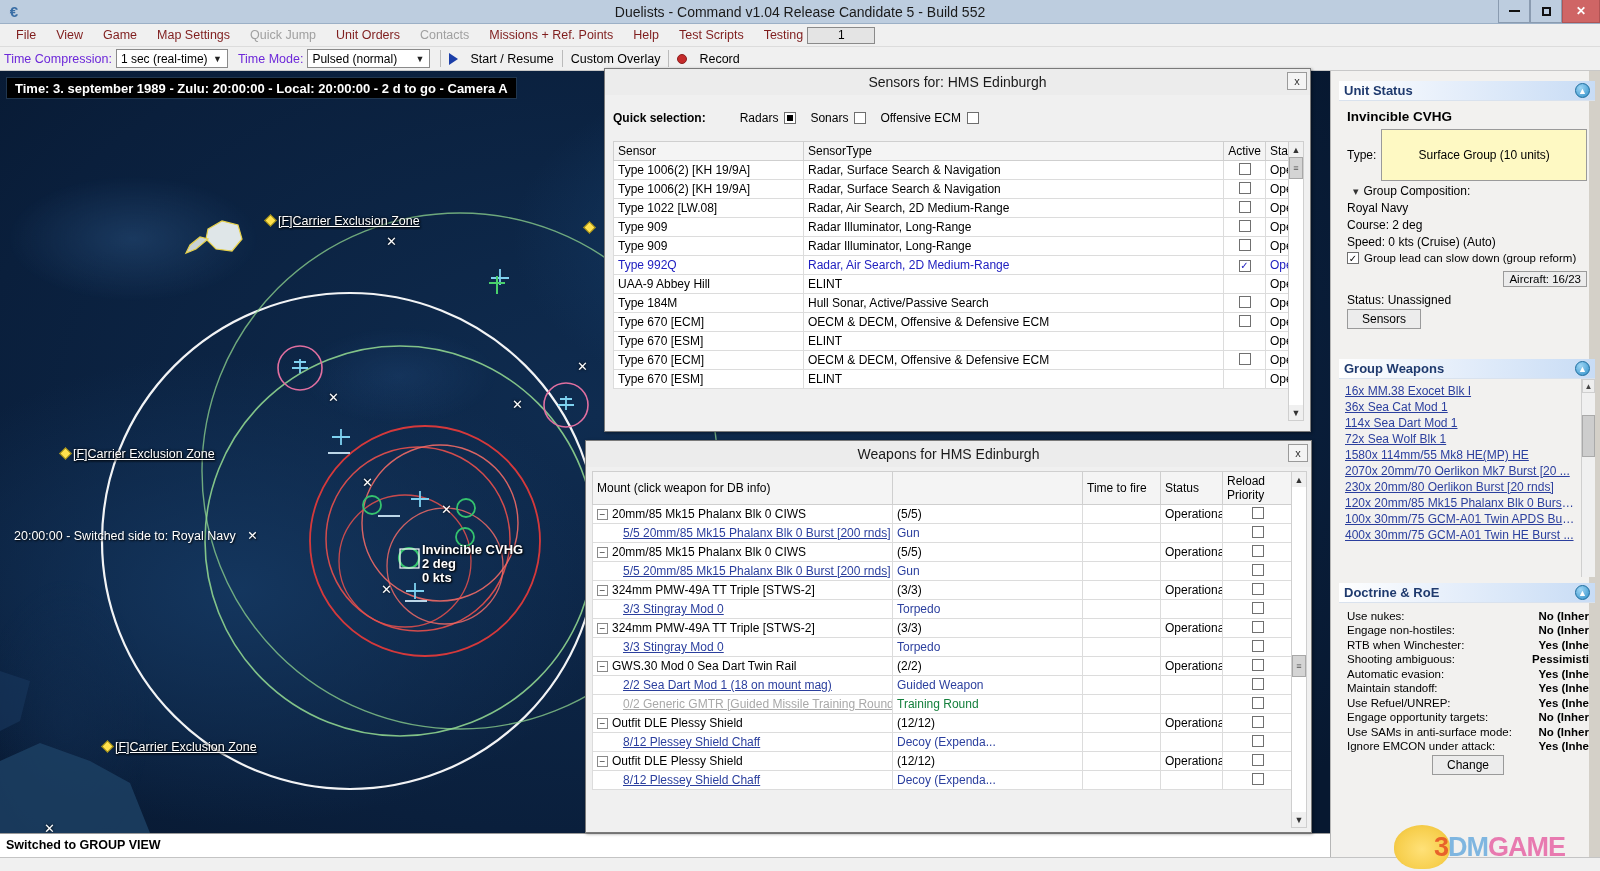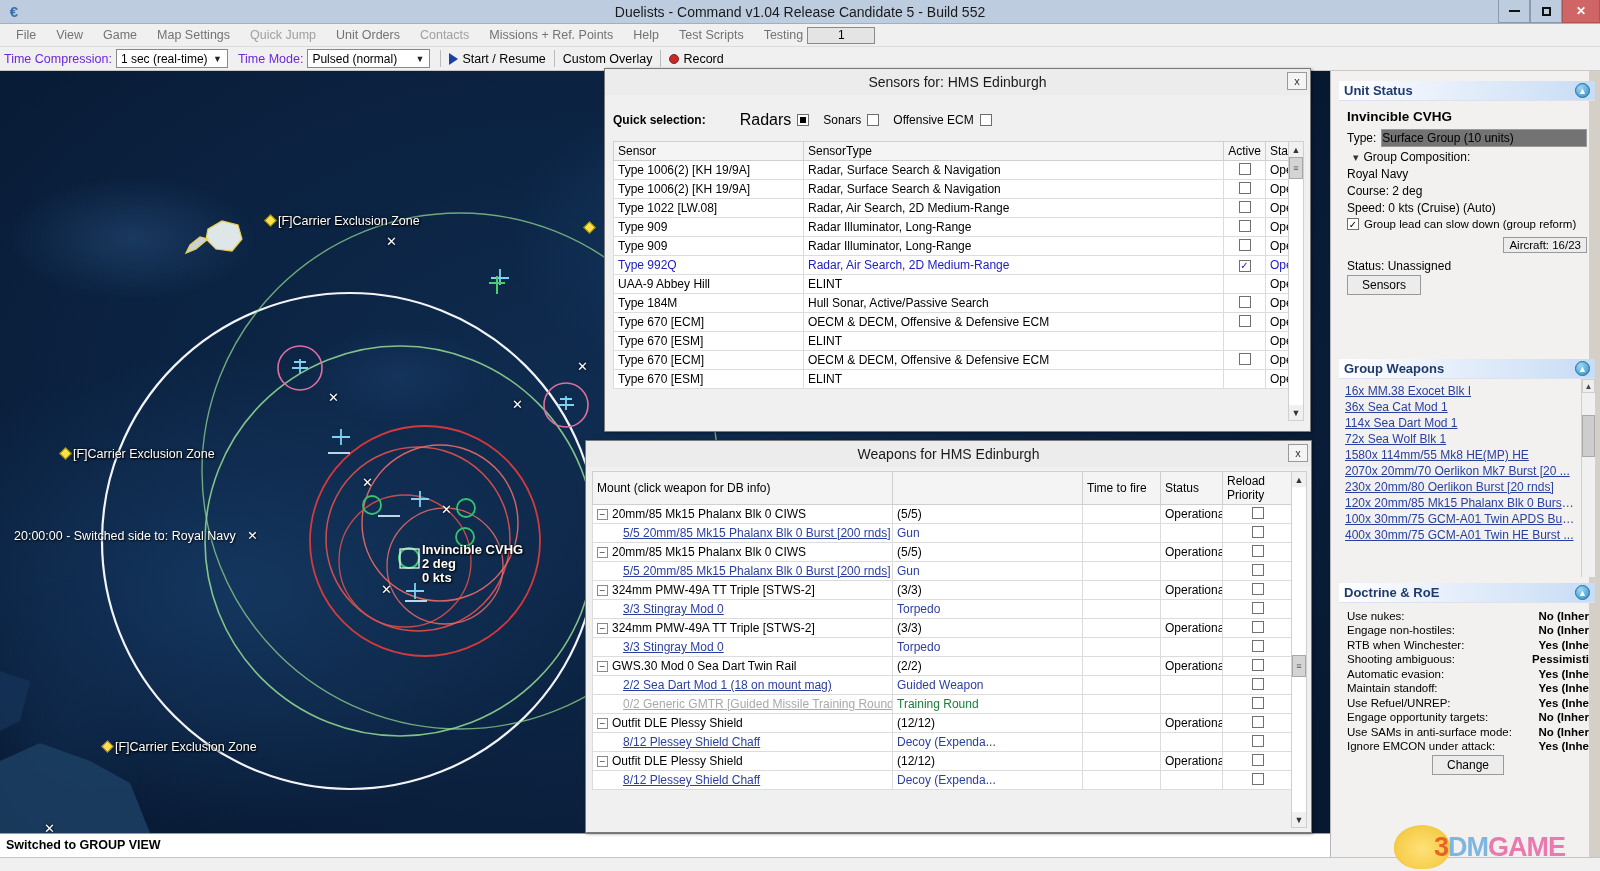--- a/index.html
+++ b/index.html
@@ -31,40 +31,40 @@
   .wbtn { width:32px; height:23px; display:flex; align-items:center; justify-content:center;
           border:1px solid #8a9bb0; border-top:none; background:#bdcddf; font-size:12px; color:#111; }
   .wbtn.close { background:#cf6565; color:#fff; border-color:#b05454; width:38px;}
 
   
   #menubar {
     position:absolute; left:0; top:24px; width:1600px; height:23px;
     background:#f0f0f0; display:flex; align-items:center; padding-left:6px;
     border-bottom:1px solid #dcdcdc;
   }
-  #menubar .mi { padding:2px 10px; font-size:12.5px; color:#737373; white-space:nowrap; }
+  #menubar .mi { padding:2px 10px; font-size:12.5px; color:#7f1d1d; white-space:nowrap; }
   #menubar .mi.dim { color:#a0a0a0; }
   #menubar .testfield {
     width:68px; height:17px; border:1px solid #8a8a8a; background:#e4e4e4;
     text-align:center; font-size:12px; line-height:15px; margin-left:2px; color:#000;
   }
 
   
   #toolbar {
     position:absolute; left:0; top:47px; width:1600px; height:24px;
     background:#f0f0f0; display:flex; align-items:center; padding-left:4px; gap:0px;
     border-bottom:1px solid #c8c8c8;
   }
   #toolbar .lbl { font-size:12.5px; color:#6d28d9; margin-right:4px; }
   .combo {
     height:19px; border:1px solid #8a8a8a; background:#fff; display:flex; align-items:center;
     justify-content:space-between; padding:0 2px 0 4px; font-size:12px; color:#000; margin-right:10px;
   }
   .combo .arrow { font-size:9px; color:#222; padding:0 3px; }
-  .tbtn { display:flex; align-items:center; gap:4px; padding:0 8px; font-size:12.5px; color:#000; height:20px;}
+  .tbtn { display:flex; align-items:center; gap:12px; padding:0 8px; font-size:12.5px; color:#000; height:20px;}
   .tsep { width:1px; height:17px; background:#bbb; }
   .play-tri { width:0;height:0;border-left:9px solid #1b3ea8;border-top:6px solid transparent;border-bottom:6px solid transparent;}
   .rec-dot { width:10px;height:10px;border-radius:50%;background:#c52b2b;border:1px solid #8c1f1f;}
 
   
   #map {
     position:absolute; left:0; top:71px; width:1330px; height:762px;
     background:
       radial-gradient(ellipse 600px 380px at 18% 68%, #14365e 0%, rgba(20,54,94,0) 62%),
       radial-gradient(ellipse 520px 300px at 62% 22%, #17406d 0%, rgba(23,64,109,0) 60%),
@@ -79,21 +79,21 @@
       radial-gradient(ellipse 220px 120px at 55% 78%, rgba(30,70,120,.30), rgba(0,0,0,0) 70%),
       radial-gradient(ellipse 200px 100px at 80% 30%, rgba(45,95,150,.25), rgba(0,0,0,0) 70%),
       radial-gradient(ellipse 120px 200px at 5% 85%, rgba(18,45,80,.55), rgba(0,0,0,0) 70%);
     opacity:.9;
   }
   .timebar {
     position:absolute; left:6px; top:6px; height:22px; background:#000;
     color:#fff; font-size:13px; font-weight:bold; line-height:22px; padding:0 8px; white-space:nowrap;
     border:1px solid #20364f;
   }
-  .maptext { position:absolute; color:#fff; font-size:12.5px; white-space:nowrap; text-shadow:0 0 3px #000,1px 1px 2px #000; }
+  .maptext { position:absolute; color:#fff; font-size:12.5px; white-space:nowrap; text-shadow:0 0 3px #000,1px 1px 2px #000;text-decoration:underline; }
   .refpt { position:absolute; width:9px;height:9px; background:#ffe14d; border:1px solid #8a7a10; transform:rotate(45deg); }
   .xmark { position:absolute; color:#fff; font-size:13px; text-shadow:0 0 3px #000; }
   .unitlabel { position:absolute; color:#fff; font-size:13px; font-weight:bold; line-height:14px; text-shadow:1px 1px 2px #000,0 0 3px #000; white-space:nowrap; }
   .statusline { position:absolute; color:#fff; font-size:12.5px; text-shadow:1px 1px 2px #000; white-space:nowrap; }
   #statusbar {
     position:absolute; left:0; top:833px; width:1330px; height:24px; background:#fff;
     border-top:1px solid #999; font-size:12.5px; font-weight:bold; color:#000;
     line-height:23px; padding-left:6px;
   }
   #bottomstrip { position:absolute; left:0; top:857px; width:1600px; height:14px; background:#f0f0f0; border-top:1px solid #c4c4c4;}
@@ -111,21 +111,21 @@
     font-weight:bold; font-size:13px; color:#1f3a6e; border-bottom:1px solid #d9e2ee;
   }
   .collapse-btn {
     width:15px;height:15px;border-radius:50%;
     background:radial-gradient(circle at 35% 30%, #9fd6f5, #2f8fc9);
     border:1px solid #1c6d9e; color:#fff; font-size:9px; display:flex;align-items:center;justify-content:center;
   }
   .sb-body { padding:5px 8px 6px 8px; }
   .sb-title { font-size:13.5px; font-weight:bold; color:#000; margin:3px 0 5px 0; }
   .sb-row { display:flex; align-items:center; gap:5px; font-size:12px; color:#000; margin:3px 0; }
-  .typebox { flex:1; border:1px solid #9a9a9a; background:#737373; font-size:12px; padding:1px 0; }
+  .typebox { flex:1; border:1px solid #9a9a9a; background:#fef9c3; text-align:center; font-size:12px; padding:18px 0; }
   .chev { font-size:11px; color:#333; }
   .sb-line { font-size:12px; color:#000; margin:3px 0; }
   .cbx { width:12px;height:12px;border:1px solid #6e6e6e;background:#fff;display:inline-flex;align-items:center;justify-content:center;font-size:10px;color:#000;flex:none;}
   .acbadge { border:1px solid #9a9a9a; background:#ececec; font-size:11.5px; padding:1px 5px; }
   .sbbtn { border:1px solid #9a9a9a; background:#ececec; font-size:12px; padding:2px 14px; }
   .wlink { display:block; color:#2b3f9e; text-decoration:underline; font-size:12px; margin:2px 0; white-space:nowrap; overflow:hidden; text-overflow:ellipsis; }
   .doc-row { display:flex; justify-content:space-between; font-size:11.5px; margin:2.5px 0; color:#000; }
   .doc-row .v { font-weight:bold; white-space:nowrap; }
   .sb-scroll { position:absolute; right:0; width:14px; background:#f0f0f0; border-left:1px solid #cfcfcf; }
   .sb-scroll .ar { height:14px; display:flex;align-items:center;justify-content:center;font-size:8px;color:#444;background:#eee;border:1px solid #cfcfcf;}
@@ -260,20 +260,21 @@
     </g>
     <g stroke="#bcd6e8" stroke-width="2">
       <path d="M328,382 l22,0"></path>
         <path d="M378,445 l22,0"></path>
         <path d="M405,530 l22,0"></path>
     </g>
 
     <path d="M497,205 l0,18 M489,212 l16,0" stroke="#49d06c" stroke-width="2" fill="none"></path>
   </svg>
 
+  <div class="timebar">Time: 3. september 1989 - Zulu: 20:00:00 - Local: 20:00:00 - 2 d to go -  Camera A</div>
 
   <div class="refpt" style="left:266px;top:145px;"></div>
   <div class="maptext" style="left:278px;top:143px;">[F]Carrier Exclusion Zone</div>
   <div class="refpt" style="left:585px;top:152px;"></div>
   <div class="refpt" style="left:61px;top:378px;"></div>
   <div class="maptext" style="left:73px;top:376px;">[F]Carrier Exclusion Zone</div>
   <div class="refpt" style="left:103px;top:671px;"></div>
   <div class="maptext" style="left:115px;top:669px;">[F]Carrier Exclusion Zone</div>
 
   <div class="xmark" style="left:386px;top:163px;">✕</div>
@@ -412,21 +413,21 @@
 </div>
 
 <div class="dialog" style="left:604px;top:68px;width:707px;height:364px;">
   <div class="dlg-title">
     <span>Sensors for: HMS  Edinburgh</span>
     <span class="dlg-x">x</span>
   </div>
   <div style="padding:6px 8px 0 8px;">
     <div style="display:flex;align-items:center;gap:6px;margin-top:10px;">
       <b style="font-size:12px;">Quick selection:</b>
-      <span style="font-size:16px;padding-left:28px;">Radars</span>
+      <span style="font-size:12px;padding-left:28px;">Radars</span>
       <span class="cbx">
           <span style="width:6px;height:6px;background:#000;display:block;"></span>
         </span>
       <span style="font-size:12px;margin-left:8px;">Sonars</span>
       <span class="cbx"></span>
       <span style="font-size:12px;margin-left:8px;">Offensive ECM</span>
       <span class="cbx"></span>
     </div>
   </div>
 

